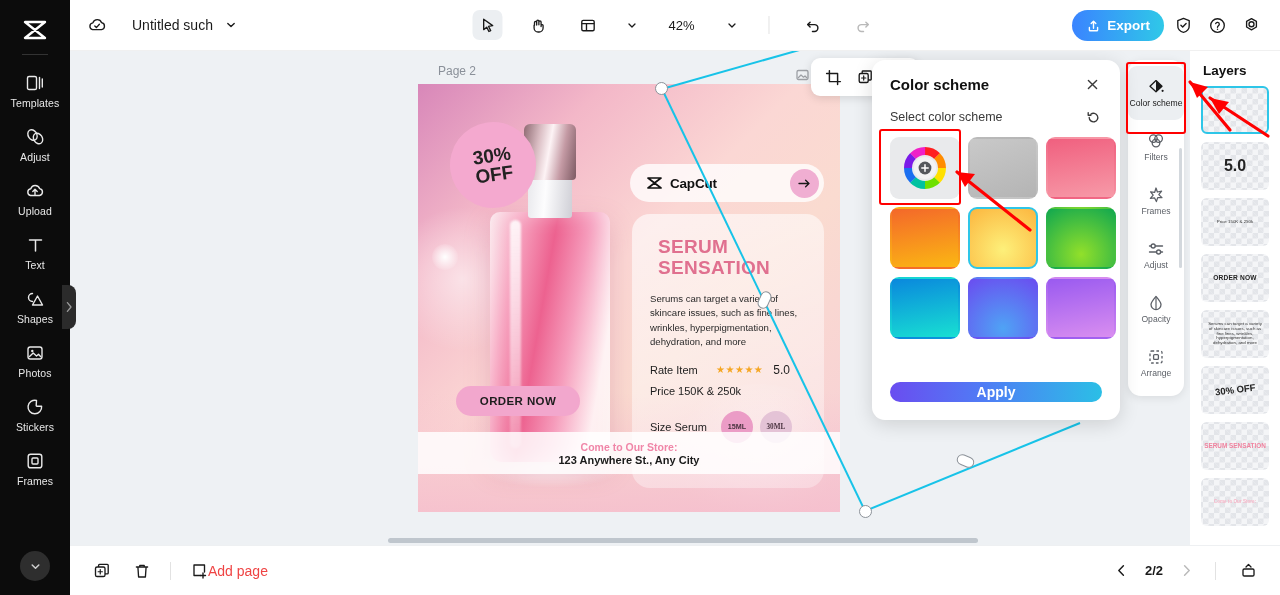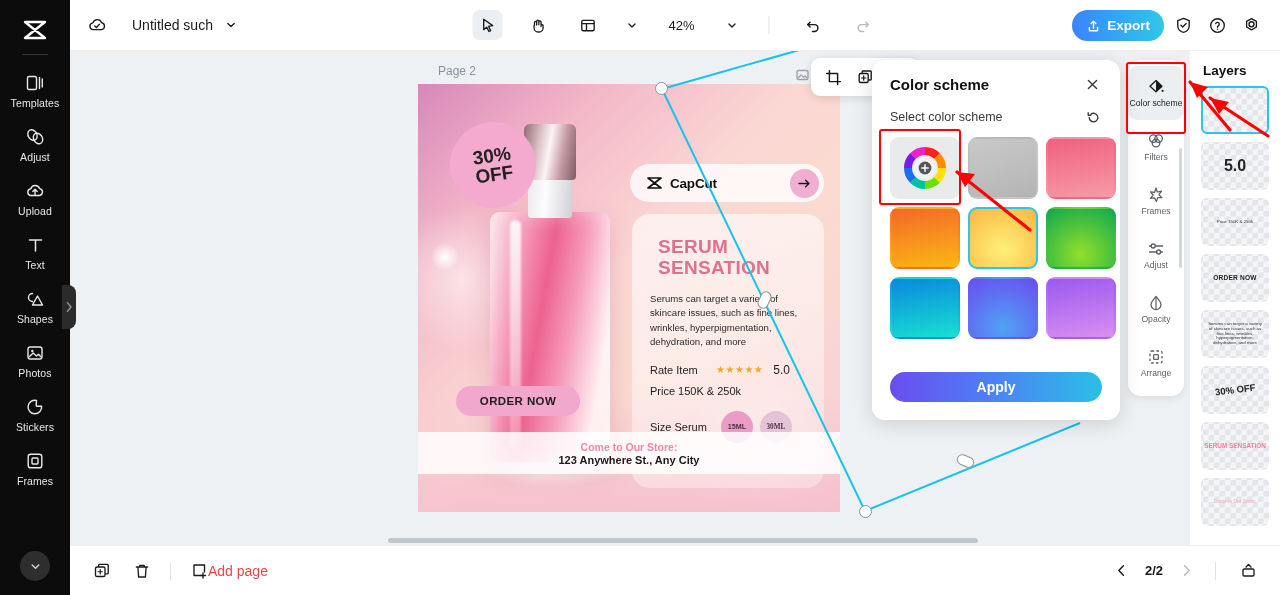--- a/index.html
+++ b/index.html
@@ -220,21 +220,21 @@
     display:grid; grid-template-columns:repeat(3,70px); gap:8px;
     margin-top:11px;
   }
   .swatch {
     width:70px; height:62px; border-radius:9px; cursor:pointer;
     position:relative; border:2px solid transparent;
   }
   .swatch.selected { border-color:#2ec6e8; }
   .swatch-wheel { background:#e9eaec; display:flex; align-items:center; justify-content:center; }
   #apply-button {
-    position:absolute; left:18px; bottom:18px; width:212px; height:30px;
+    position:absolute; left:18px; bottom:18px; width:212px; height:20px;
     border-radius:17px; background:linear-gradient(90deg,#6a4df0 0%,#4f7df5 45%,#2bbfe6 100%);
     color:#fff; font-size:14px; font-weight:bold; border:none; cursor:pointer;
     font-family:"Liberation Sans", sans-serif;
   }
 
   
   #right-rail {
     position:absolute; left:1128px; top:60px; width:56px; height:336px;
     background:#fff; border-radius:13px; box-shadow:0 2px 10px rgba(0,0,0,.09);
     z-index:20; padding-top:6px;

